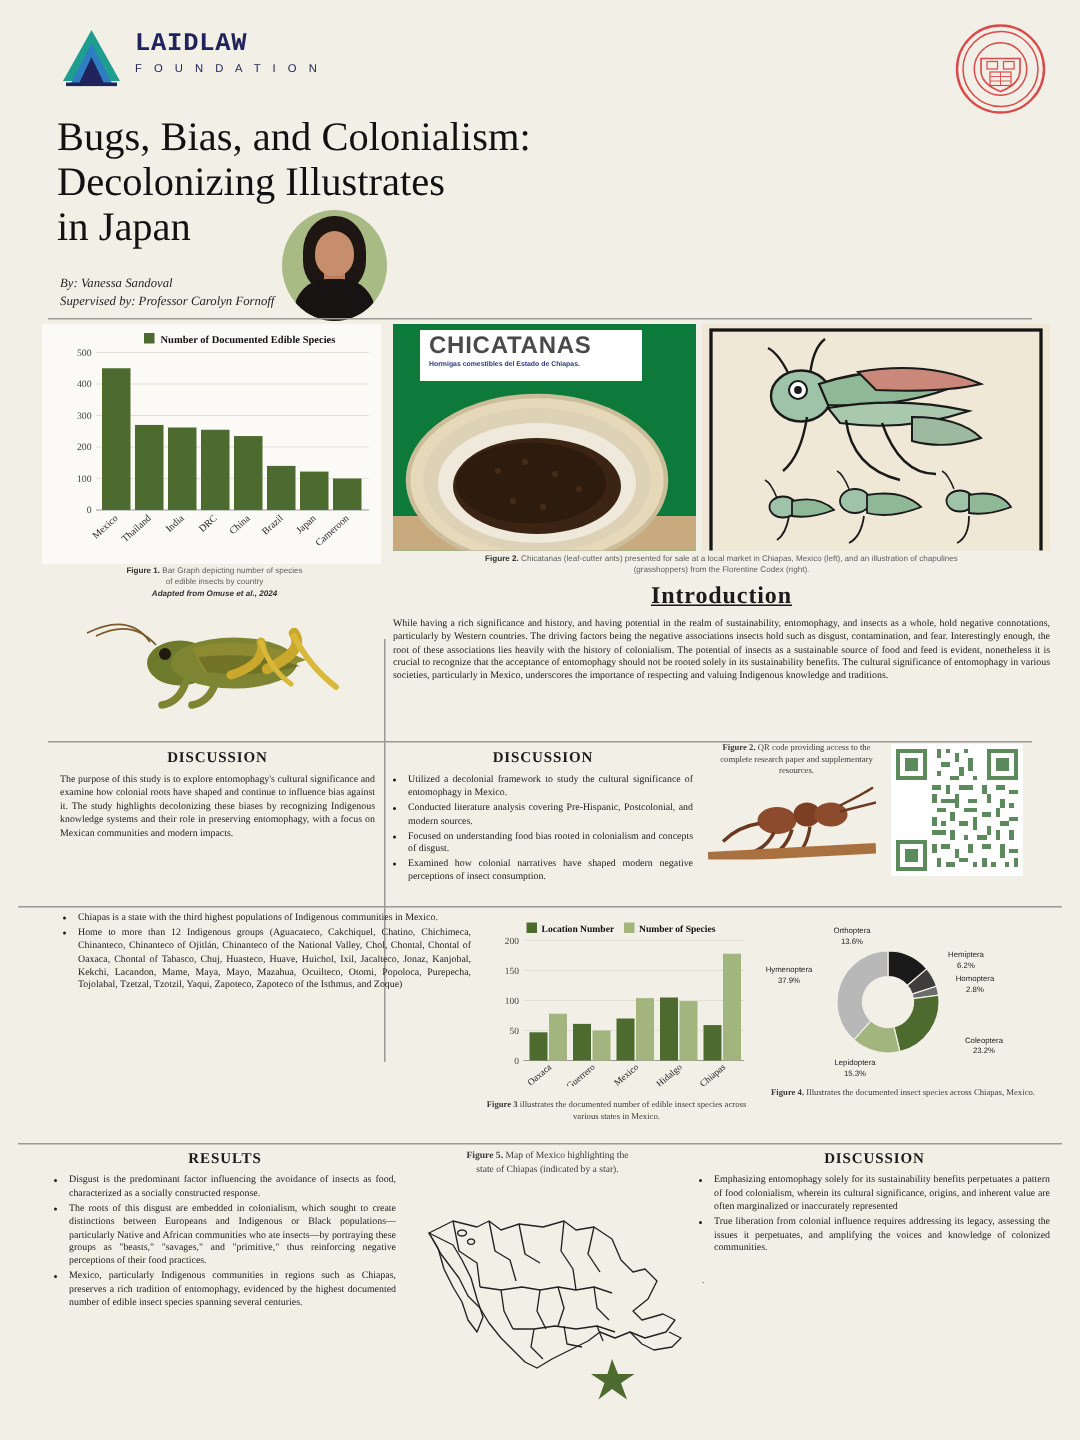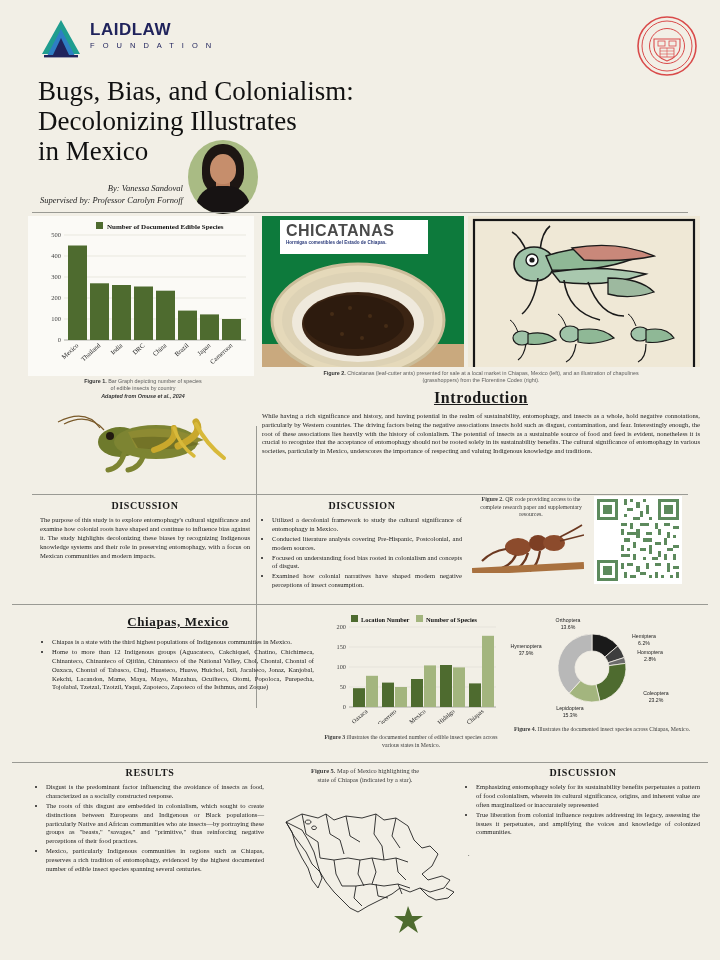--- a/index.html
+++ b/index.html
@@ -10,28 +10,28 @@
     font-family:"Liberation Serif", serif;
     color:#1b1b1b;
   }
   .poster{position:relative;width:720px;height:960px;box-sizing:border-box;}
 
   
   .header{position:relative;height:212px;}
   .logo{position:absolute;left:40px;top:18px;display:flex;align-items:flex-start;gap:8px;}
   .logo-mark{width:42px;height:40px;}
   .logo-text{display:flex;flex-direction:column;justify-content:center;padding-top:3px;}
-  .logo-title{font-family:Liberation Sans, sans-serif;font-weight:bold;font-size:17px;letter-spacing:.5px;color:#20235c;line-height:1;}
+  .logo-title{font-family:Liberation Mono, monospace;font-weight:bold;font-size:17px;letter-spacing:.5px;color:#20235c;line-height:1;}
   .logo-sub{font-family:"Liberation Sans",sans-serif;font-size:7.5px;letter-spacing:3px;color:#20235c;margin-top:3px;}
 
   .seal{position:absolute;right:22px;top:15px;width:62px;height:62px;}
 
   .title{position:absolute;left:38px;top:76px;width:470px;
     font-family:"Liberation Serif",serif;font-size:27px;line-height:1.12;color:#111;}
-  .byline{position:absolute;left:40px;top:182px;font-style:italic;font-size:8.5px;line-height:1.45;color:#1d1d1d;text-align:right;}
+  .byline{position:absolute;left:40px;top:182px;font-style:italic;font-size:8.5px;line-height:1.45;color:#1d1d1d;}
 
   .headshot{position:absolute;left:188px;top:140px;width:70px;height:74px;border-radius:50%;
     background:#a9bb84;overflow:hidden;}
   .hs-hair{position:absolute;left:14px;top:4px;width:42px;height:50px;border-radius:48% 48% 40% 40%;background:#1d1613;}
   .hs-face{position:absolute;left:22px;top:14px;width:26px;height:30px;border-radius:50% 50% 45% 45%;background:#c68e6c;}
   .hs-body{position:absolute;left:8px;top:46px;width:54px;height:30px;border-radius:22px 22px 0 0;background:#171313;}
   .hs-neck{position:absolute;left:28px;top:38px;width:14px;height:12px;background:#b97f5e;}
 
   
   .hr{border:0;border-top:1px solid #9a9a94;margin:0;}
@@ -102,21 +102,21 @@
       <rect x="33" y="26" width="7" height="5" fill="none" stroke="#d94a4a" stroke-width=".8"></rect>
       <rect x="24" y="33" width="14" height="9" fill="none" stroke="#d94a4a" stroke-width=".8"></rect>
       <line x1="24" y1="36" x2="38" y2="36" stroke="#d94a4a" stroke-width=".6"></line>
       <line x1="24" y1="39" x2="38" y2="39" stroke="#d94a4a" stroke-width=".6"></line>
       <line x1="31" y1="33" x2="31" y2="42" stroke="#d94a4a" stroke-width=".6"></line>
     </svg>
 
     <div class="title">
       <div>Bugs, Bias, and Colonialism:</div>
       <div>Decolonizing Illustrates</div>
-      <div>in Mexico</div>
+      <div>in Japan</div>
     </div>
 
     <div class="headshot">
       <div class="hs-hair"></div>
         <div class="hs-neck"></div>
       <div class="hs-face"></div>
         <div class="hs-body"></div>
     </div>
 
     <div class="byline">
@@ -402,21 +402,20 @@
       </div>
     </div>
   </div>
 
   <div style="position:absolute;left:12px;top:604px;width:696px;">
       <hr class="hr">
     </div>
 
   <div class="row3">
     <div class="ch-left">
-      <div class="sec-head uline" style="font-size:13px;margin-top:6px;margin-bottom:8px;">Chiapas, Mexico</div>
       <ul class="bul">
         <li>Chiapas is a state with the third  highest populations of Indigenous communities in Mexico.</li>
         <li>Home to more than 12 Indigenous groups (Aguacateco, Cakchiquel, Chatino, Chichimeca, Chinanteco, Chinanteco of Ojitlán, Chinanteco of the National Valley, Chol, Chontal, Chontal of Oaxaca, Chontal of Tabasco, Chuj, Huasteco, Huave, Huichol, Ixil, Jacalteco, Jonaz, Kanjobal, Kekchi, Lacandon, Mame, Maya, Mayo, Mazahua, Ocuilteco, Otomi, Popoloca, Purepecha, Tojolabal, Tzetzal, Tzotzil, Yaqui, Zapoteco, Zapoteco of the Isthmus, and Zoque)</li>
       </ul>
     </div>
 
     <div class="ch-mid">
       <svg width="182" height="112" viewBox="0 0 182 112">
         <rect width="182" height="112" fill="#f2efe6"></rect>
         <rect x="31" y="3" width="7" height="7" fill="#4e6b2f"></rect>

